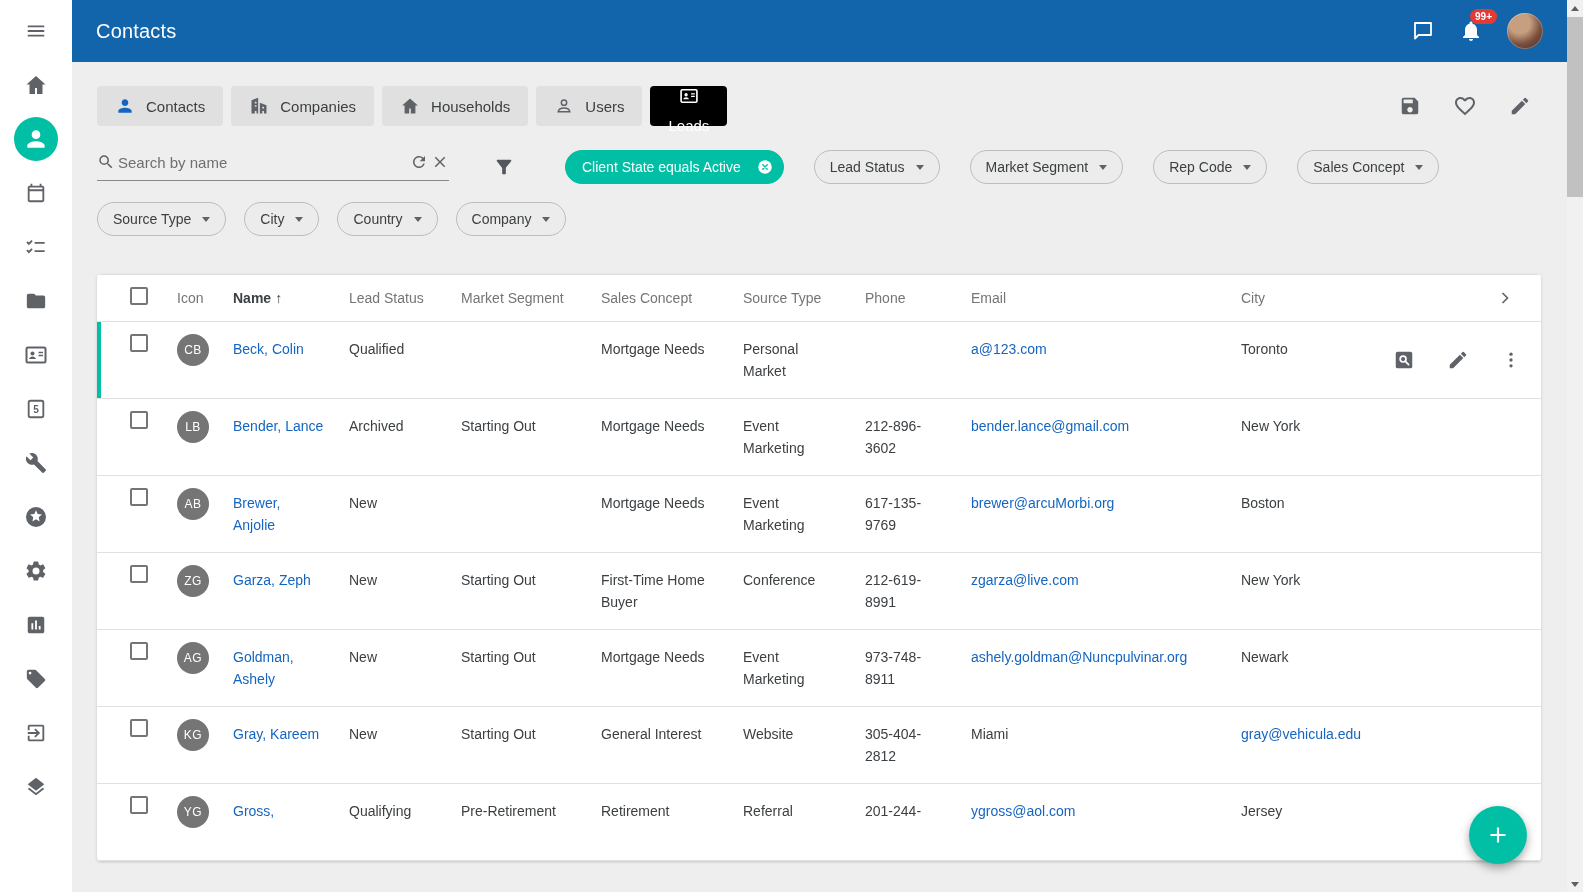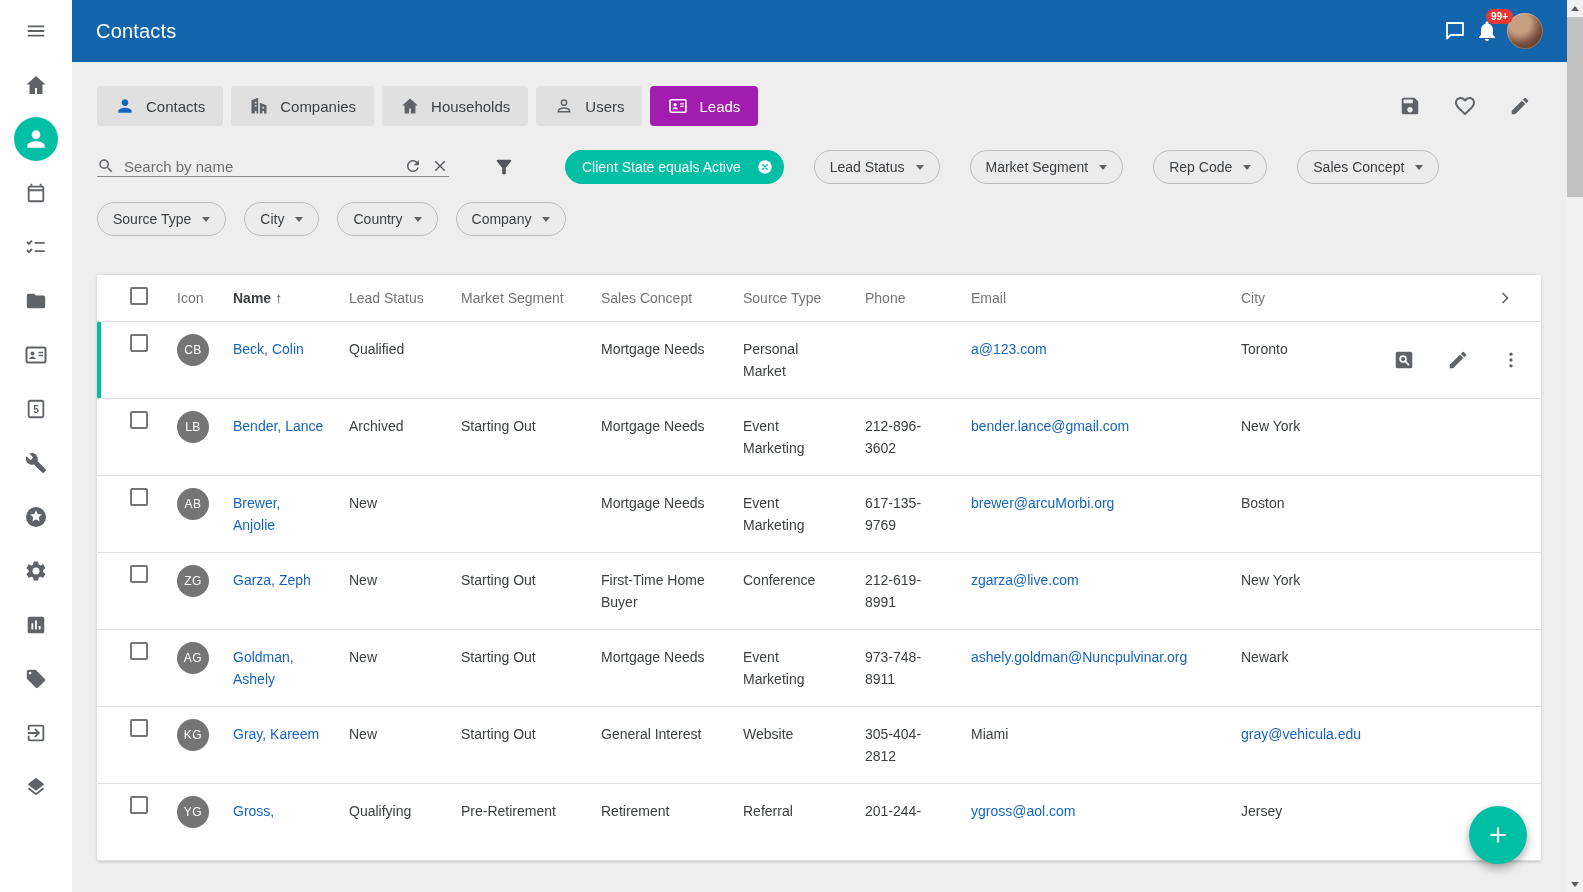--- a/index.html
+++ b/index.html
@@ -28,21 +28,21 @@
   }
 
   
   .main { flex: 1; min-width: 0; display: flex; flex-direction: column; }
 
   .appbar {
     height: 62px; flex-shrink: 0; background: #1365ab; color: #fff;
     display: flex; align-items: center; padding: 0 24px;
   }
   .appbar-title { font-size: 20px; font-weight: 500; letter-spacing: .2px; }
-  .appbar-right { margin-left: auto; display: flex; align-items: center; gap: 8px; }
+  .appbar-right { margin-left: auto; display: flex; align-items: center; gap: 24px; }
   .bell-wrap { position: relative; cursor: pointer; }
   .badge {
     position: absolute; top: -10px; right: -14px;
     background: #e53935; color: #fff; font-size: 10px; font-weight: bold;
     padding: 2px 5px; border-radius: 9px; line-height: 11px;
   }
   .avatar {
     width: 36px; height: 36px; border-radius: 50%; cursor: pointer;
     background: radial-gradient(circle at 35% 28%, #c69f80 0 30%, #7a5040 60%, #3e2723 100%);
     box-shadow: inset 0 0 0 1px rgba(255,255,255,.25);
@@ -52,30 +52,30 @@
 
   
   .tabs-row { display: flex; align-items: center; gap: 8px; }
   .tab-btn {
     height: 40px; background: #e0e0e0; border: none; border-radius: 4px;
     display: flex; align-items: center; gap: 11px; padding: 0 18px;
     font-family: inherit; font-size: 15px; color: #3c4043; cursor: pointer;
   }
   .tab-btn .t-icon { color: #5f6368; }
   .tab-btn .t-icon.blue { color: #1565c0; }
-  .tab-btn.active { background: #a21caf; color: #fff; }
+  .tab-btn.active { background: #000000; color: #fff; flex-direction: column; }
   .tab-btn.active .t-icon { color: #fff; }
   .tabs-actions { margin-left: auto; display: flex; align-items: center; gap: 32px; color: #5f6368; padding-right: 10px; }
   .tool-icon { cursor: pointer; }
 
   
   .filter-row1 { margin-top: 24px; display: flex; align-items: center; }
   .searchbox {
-    width: 352px; display: flex; align-items: center; gap: 9px;
-    border-bottom: 1px solid #8a8a8a; padding-bottom: 1px; color: #5f6368;
+    width: 352px; display: flex; align-items: center; gap: 3px;
+    border-bottom: 1px solid #8a8a8a; padding-bottom: 9px; color: #5f6368;
   }
   .searchbox input {
     flex: 1; border: none; outline: none; background: transparent;
     font-family: inherit; font-size: 15px; color: #424242;
   }
   .searchbox input::placeholder { color: #6f6f6f; }
   .filter-funnel { margin-left: 44px; color: #54575b; cursor: pointer; }
 
   .chip {
     height: 34px; border: 1px solid #bdbdbd; border-radius: 17px; background: #ececec;

